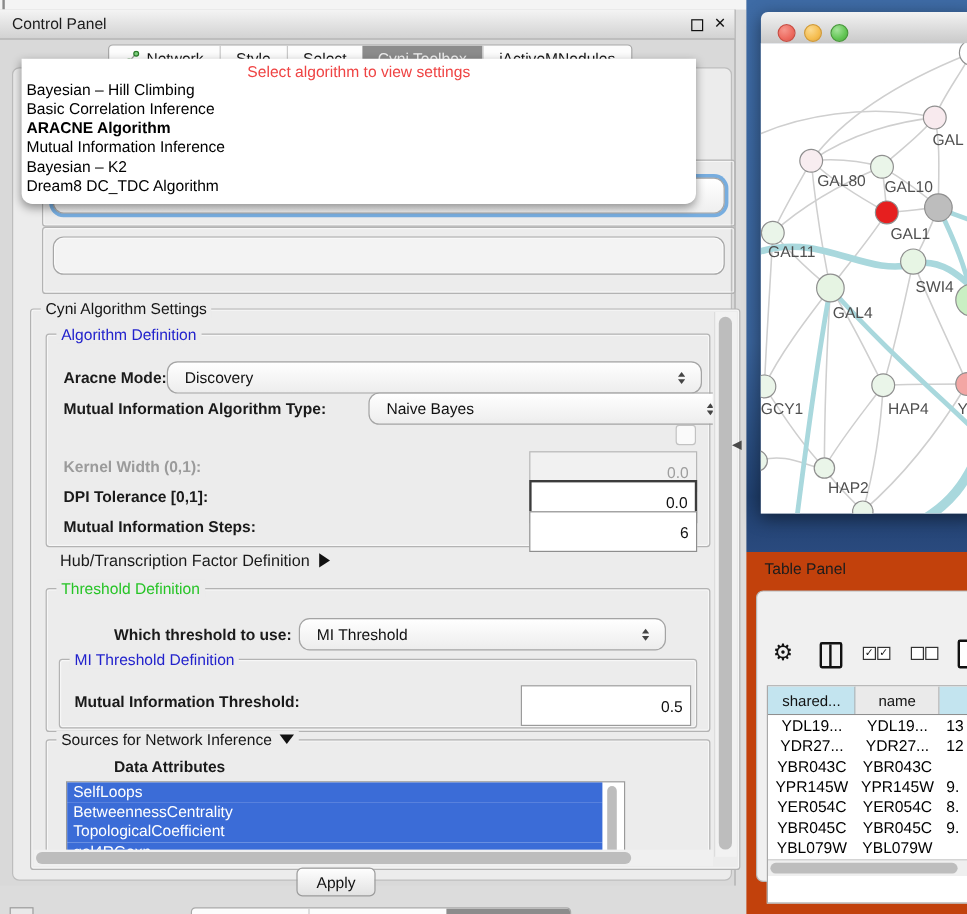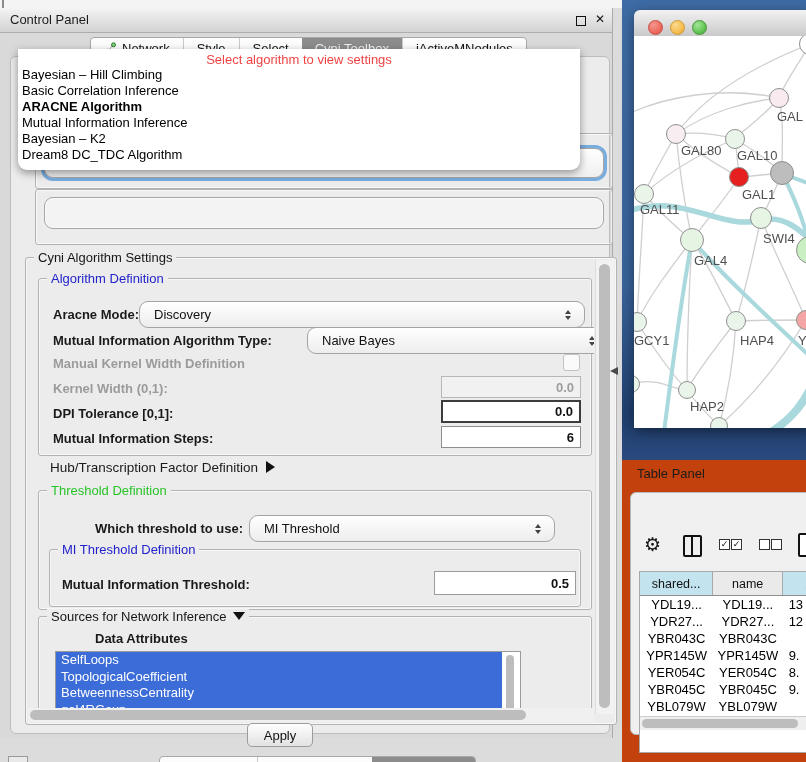--- a/index.html
+++ b/index.html
@@ -71,22 +71,22 @@
   
   .lbl{position:absolute;font-size:13px;font-weight:bold;color:#1A1A1A;white-space:nowrap;}
   .lbl.dis{color:#9B9B9B;}
   .combo{position:absolute;border:1px solid #A4A4A4;border-radius:9px;background:linear-gradient(#FFFFFF,#EDEDED);
     display:flex;align-items:center;}
   .combo-text{font-size:13px;color:#111;padding-left:14px;flex:1;}
   .stepper{width:20px;display:flex;flex-direction:column;align-items:center;gap:2px;margin-right:6px;}
   .stepper i{width:0;height:0;border-left:3.5px solid transparent;border-right:3.5px solid transparent;display:block;}
   .stepper .up{border-bottom:4.5px solid #444;}
   .stepper .dn{border-top:4.5px solid #444;}
-  .tfield{position:absolute;font-size:13px;text-align:right;padding:4px 6px;box-sizing:border-box;
-    background:#FFF;border:1px solid #8E8E8E;color:#111;font-family:"Liberation Sans",sans-serif;font-weight:bold;}
+  .tfield{position:absolute;font-size:13px;text-align:right;padding:16px 6px;box-sizing:border-box;
+    background:#FFF;border:1px solid #8E8E8E;color:#111;font-family:"Liberation Sans",sans-serif;}
   .tfield.dis{background:#F1F1F1;border:1px solid #B7B7B7;color:#9E9E9E;}
   .tfield.dark{border:2px solid #3C3C3C;}
   .checkbox{position:absolute;width:15px;height:15px;border:1px solid #C2C2C2;border-radius:3px;background:#FAFAFA;}
 
   .tri-right{display:inline-block;width:0;height:0;border-top:6px solid transparent;border-bottom:6px solid transparent;
     border-left:9px solid #111;margin-left:8px;vertical-align:-1px;}
   .tri-down{display:inline-block;width:0;height:0;border-left:6px solid transparent;border-right:6px solid transparent;
     border-top:8px solid #111;margin-left:6px;vertical-align:1px;}
 
   
@@ -216,21 +216,20 @@
 
             <span class="lbl" style="left:14px;top:54px;">Mutual Information Algorithm Type:</span>
             <div class="combo" style="left:244px;top:48px;width:300px;height:25px;margin-left:24px;">
               <span class="combo-text">Naive Bayes</span>
               <span class="stepper">
                   <i class="up"></i>
                   <i class="dn"></i>
                 </span>
             </div>
 
-            <span class="lbl dis" style="left:14px;top:77px;">Manual Kernel Width Definition</span>
             <div class="checkbox" style="left:524px;top:75px;"></div>
 
             <span class="lbl dis" style="left:14px;top:102px;">Kernel Width (0,1):</span>
             <input class="tfield dis" style="left: 402px; top: 97px; width: 140px; height: 22px;" value="0.0">
 
             <span class="lbl" style="left:14px;top:127px;">DPI Tolerance [0,1]:</span>
             <input class="tfield dark" style="left: 402px; top: 121px; width: 140px; height: 23px;" value="0.0">
 
             <span class="lbl" style="left:14px;top:152px;">Mutual Information Steps:</span>
             <input class="tfield" style="left: 402px; top: 147px; width: 140px; height: 22px;" value="6">
@@ -256,22 +255,22 @@
               <input class="tfield" style="left: 384px; top: 21px; width: 142px; height: 24px; border-color: rgb(155, 155, 155);" value="0.5">
             </div>
           </div>
 
           <div class="groupbox" style="left:10px;top:356px;width:552px;height:150px;">
             <span class="grouplabel"><span>Sources for Network Inference</span><span class="tri-down"></span></span>
             <span class="lbl" style="left:8px;top:14px;margin-left:48px;">Data Attributes</span>
             <div id="attr-list">
               <div class="vthumb abs" id="attr-vthumb"></div>
             <div class="attr-item">SelfLoops</div>
+                <div class="attr-item">BetweennessCentrality</div>
                 <div class="attr-item">TopologicalCoefficient</div>
-                <div class="attr-item">BetweennessCentrality</div>
                 <div class="attr-item">gal4RGexp</div>
               </div>
           </div>
 
         </div>
 
         <div class="vscroll" id="set-vscroll">
           <div class="vthumb" id="set-vthumb"></div>
         </div>
         <div class="hscroll" id="set-hscroll">

